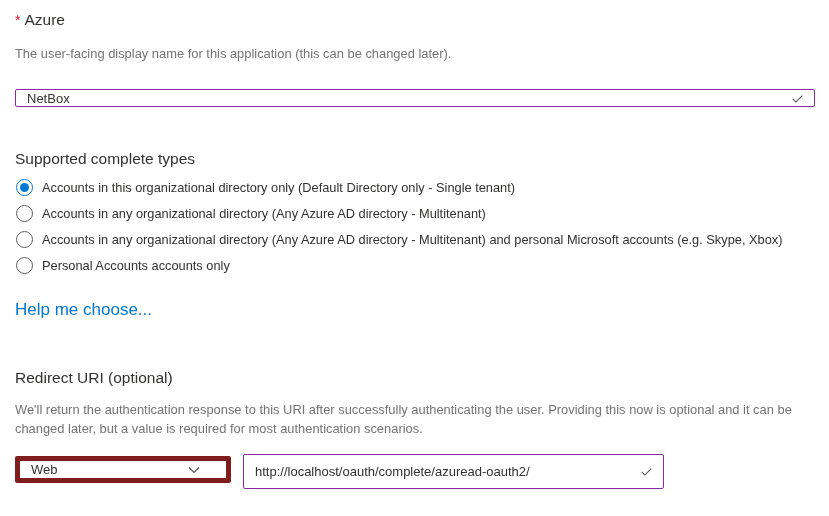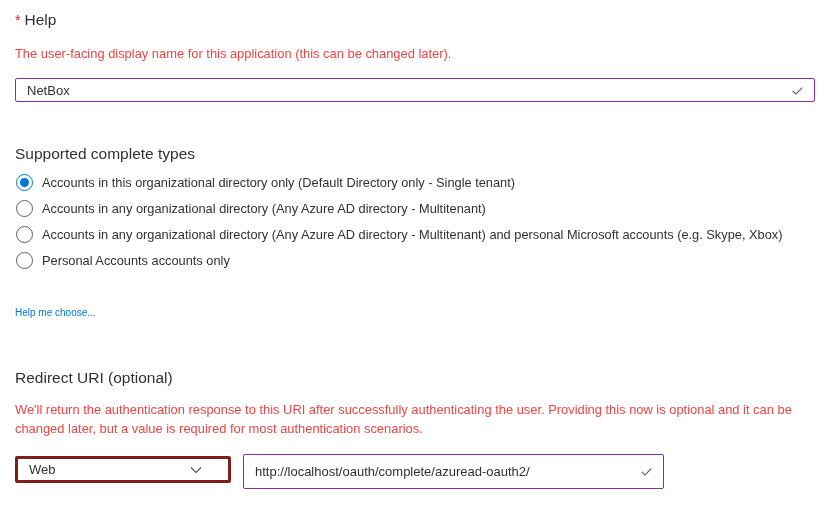--- a/index.html
+++ b/index.html
@@ -24,27 +24,27 @@
   }
   .required-star {
     color: #e81123;
     margin-right: 4px;
     font-size: 14px;
   }
   .field-desc {
     margin-top: 15px;
     font-size: 12.9px;
     line-height: 19px;
-    color: #ef4444;
+    color: #737373;
     max-width: 800px;
   }
   
   .input-box {
-    margin-top: 15px;
-    height: 24px;
+    margin-top: 26px;
+    height: 18px;
     border: 1px solid #8a2da5;
     border-radius: 2px;
     display: flex;
     align-items: center;
     padding: 0 9px 0 11px;
     background: #fff;
   }
   .input-box input {
     border: none;
     outline: none;
@@ -94,38 +94,38 @@
   .radio-row.checked .radio-circle { border-color: #0078d4; }
   .radio-row.checked .radio-dot { background: #0078d4; }
   .radio-label {
     margin-left: 9px;
     font-size: 12.8px;
     color: #323130;
     white-space: nowrap;
   }
   .help-link {
     display: inline-block;
-    margin-top: 34px;
-    font-size: 10px;
+    margin-top: 22px;
+    font-size: 17px;
     color: #0078d4;
     text-decoration: none;
     cursor: pointer;
   }
   .redirect-heading { margin-top: 49px; }
   .redirect-desc { margin-top: 13px; max-width: 802px; }
   .controls-row {
     margin-top: 12px;
     display: flex;
     gap: 12px;
     align-items: center;
   }
   .platform-select {
     width: 216px;
     height: 27px;
-    border: 3px solid #7f1d1d;
+    border: 5px solid #7f1d1d;
     border-radius: 2px;
     display: flex;
     align-items: center;
     padding: 0 24px 0 11px;
     background: #fff;
     cursor: pointer;
   }
   .platform-select .select-value {
     font-size: 13px;
     color: #323130;
@@ -138,21 +138,21 @@
   }
   svg.glyph { display: block; }
 </style>
 </head>
 <body>
 
 <div class="page">
 
   
   <div class="section-heading">
-    <span class="required-star">*</span><span>Help</span>
+    <span class="required-star">*</span><span>Azure</span>
   </div>
   <div class="field-desc">The user-facing display name for this application (this can be changed later).</div>
   <div class="input-box name-input-box">
     <input type="text" value="NetBox" style="">
     <span class="icon-right">
       <svg class="glyph" width="15" height="15" viewBox="0 0 16 16">
         <path d="M3 8.5 L6.3 11.8 L13 5" fill="none" stroke="#575655" stroke-width="1.2"></path>
       </svg>
     </span>
   </div>

